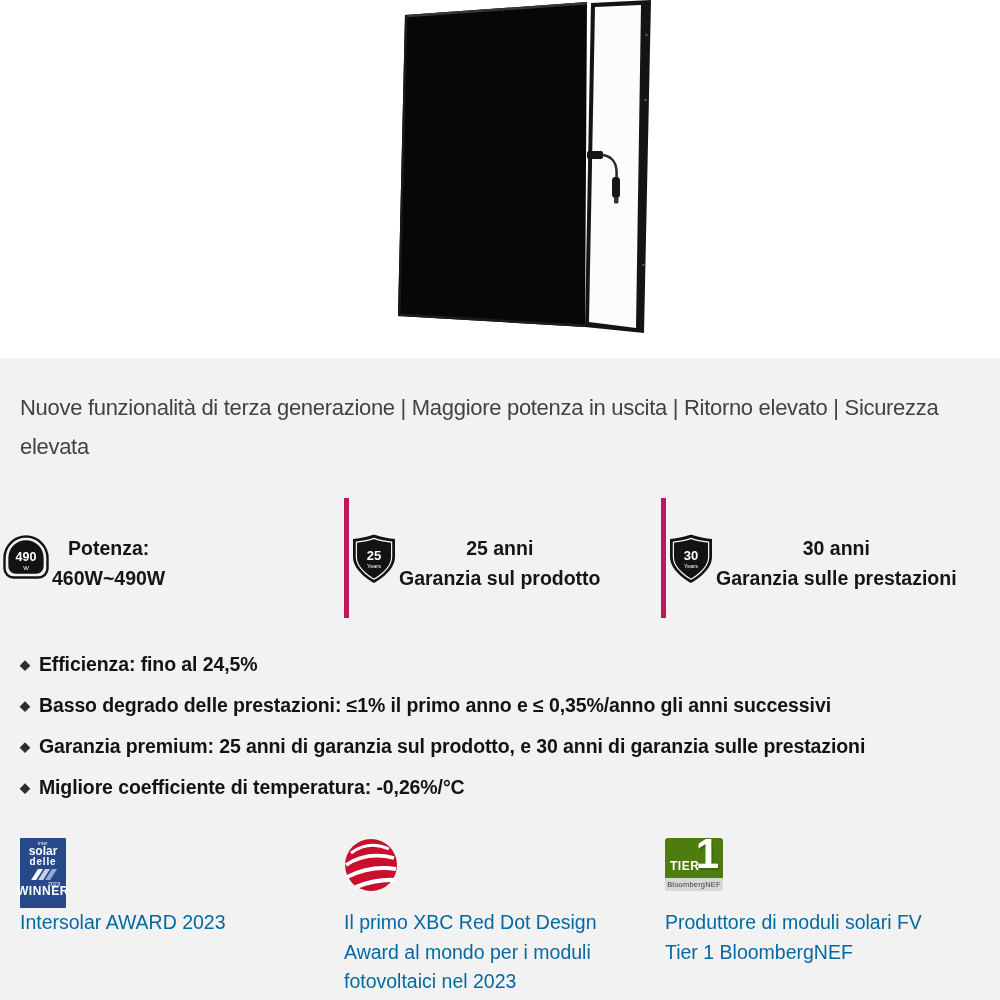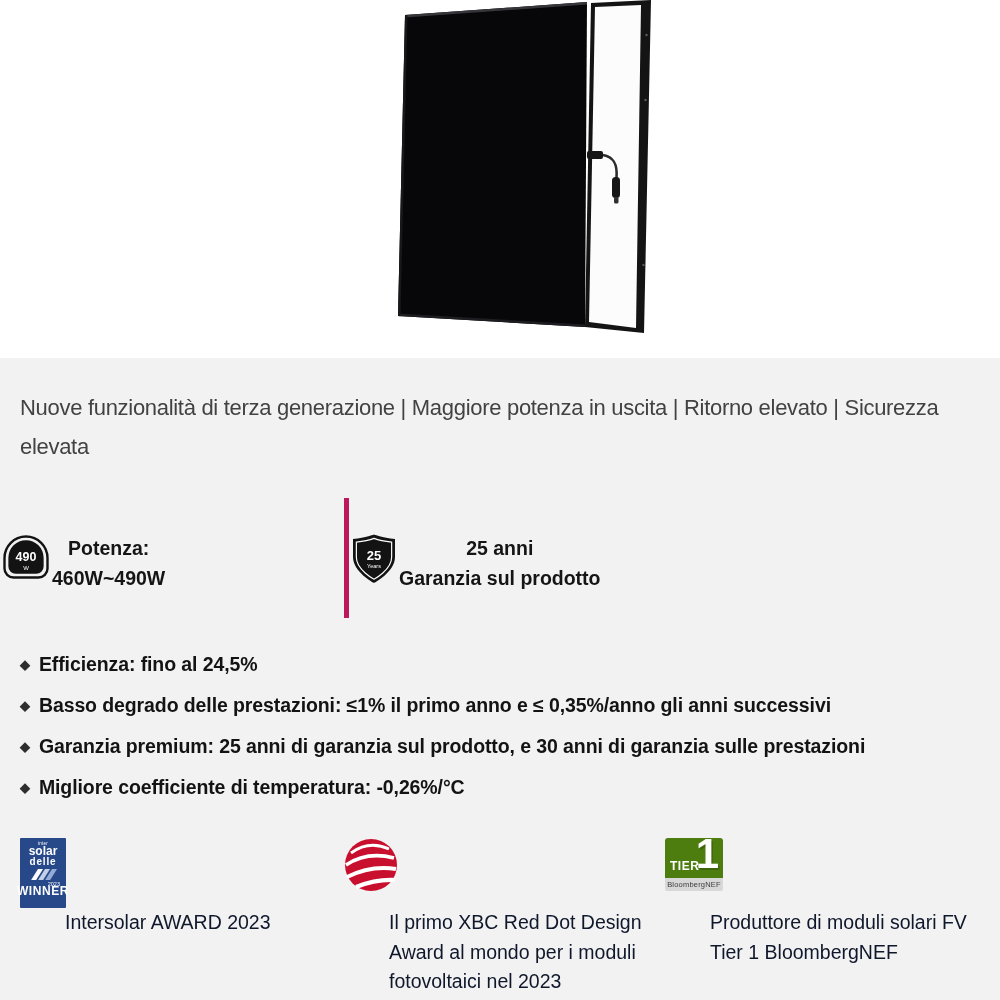--- a/index.html
+++ b/index.html
@@ -29,21 +29,21 @@
   .bullet { display:flex; align-items:center; height:41px; font-size:19.5px; font-weight:700; color:#131313; letter-spacing:-0.1px; }
   .bullet .marker { font-size:13px; color:#2e2e2e; margin-right:9px; flex:0 0 auto; }
 
   
   .awards { display:flex; margin-top:30px; }
   .award { display:flex; flex-direction:column; }
   .a1 { width:344px; padding-left:20px; }
   .a2 { width:317px; }
   .a3 { width:336px; padding-left:4px; }
   .logo-box { height:56px; display:flex; align-items:flex-start; margin-bottom:14px; }
-  .caption { font-size:19.5px; line-height:29.5px; color:#0f172a; font-weight:400;margin-left:45px; }
+  .caption { font-size:19.5px; line-height:29.5px; color:#0369a1; font-weight:400; }
   .a2 .caption { max-width:300px; }
   .a3 .caption { max-width:280px; }
 
   
   .intersolar { width:46px; height:70px; background:#27498a; color:#fff; display:flex; flex-direction:column;
                 align-items:center; padding-top:2.5px; border-radius:1px; }
   .is-top { font-size:4.5px; line-height:5px; letter-spacing:0.3px; }
   .is-solar { font-size:12px; font-weight:700; line-height:11px; }
   .is-award { font-size:10px; font-weight:700; line-height:10px; letter-spacing:0.8px; }
   .is-stripes { margin:2px 0 1px; }
@@ -117,20 +117,32 @@
           <path d="M25 1.5 C25 1.5 33 4.5 46 6 V24 C46 39 25 50 25 50 C25 50 4 39 4 24 V6 C17 4.5 25 1.5 25 1.5 Z" fill="none" stroke="#ffffff" stroke-width="1.4" transform="translate(25,26) scale(0.84) translate(-25,-26)"></path>
           <text x="25" y="26.5" text-anchor="middle" fill="#ffffff" font-size="13" font-weight="bold">25</text>
           <text x="25" y="35" text-anchor="middle" fill="#ffffff" font-size="5.5">Years</text>
         </svg>
         <div class="flabel">
           <div>25 anni</div>
           <div>Garanzia sul prodotto</div>
         </div>
       </div>
 
+      <div class="feature f3">
+        <svg width="50" height="52" viewBox="0 0 50 52">
+          <path d="M25 1.5 C25 1.5 33 4.5 46 6 V24 C46 39 25 50 25 50 C25 50 4 39 4 24 V6 C17 4.5 25 1.5 25 1.5 Z" fill="#131313"></path>
+          <path d="M25 1.5 C25 1.5 33 4.5 46 6 V24 C46 39 25 50 25 50 C25 50 4 39 4 24 V6 C17 4.5 25 1.5 25 1.5 Z" fill="none" stroke="#ffffff" stroke-width="1.4" transform="translate(25,26) scale(0.84) translate(-25,-26)"></path>
+          <text x="25" y="26.5" text-anchor="middle" fill="#ffffff" font-size="13" font-weight="bold">30</text>
+          <text x="25" y="35" text-anchor="middle" fill="#ffffff" font-size="5.5">Years</text>
+        </svg>
+        <div class="flabel">
+          <div>30 anni</div>
+          <div>Garanzia sulle prestazioni</div>
+        </div>
+      </div>
     </div>
 
     <div class="bullets">
       <div class="bullet">
         <span class="marker">◆</span>
         <span>Efficienza: fino al 24,5%</span>
       </div>
       <div class="bullet">
         <span class="marker">◆</span>
         <span>Basso degrado delle prestazioni: ≤1% il primo anno e ≤ 0,35%/anno gli anni successivi</span>

